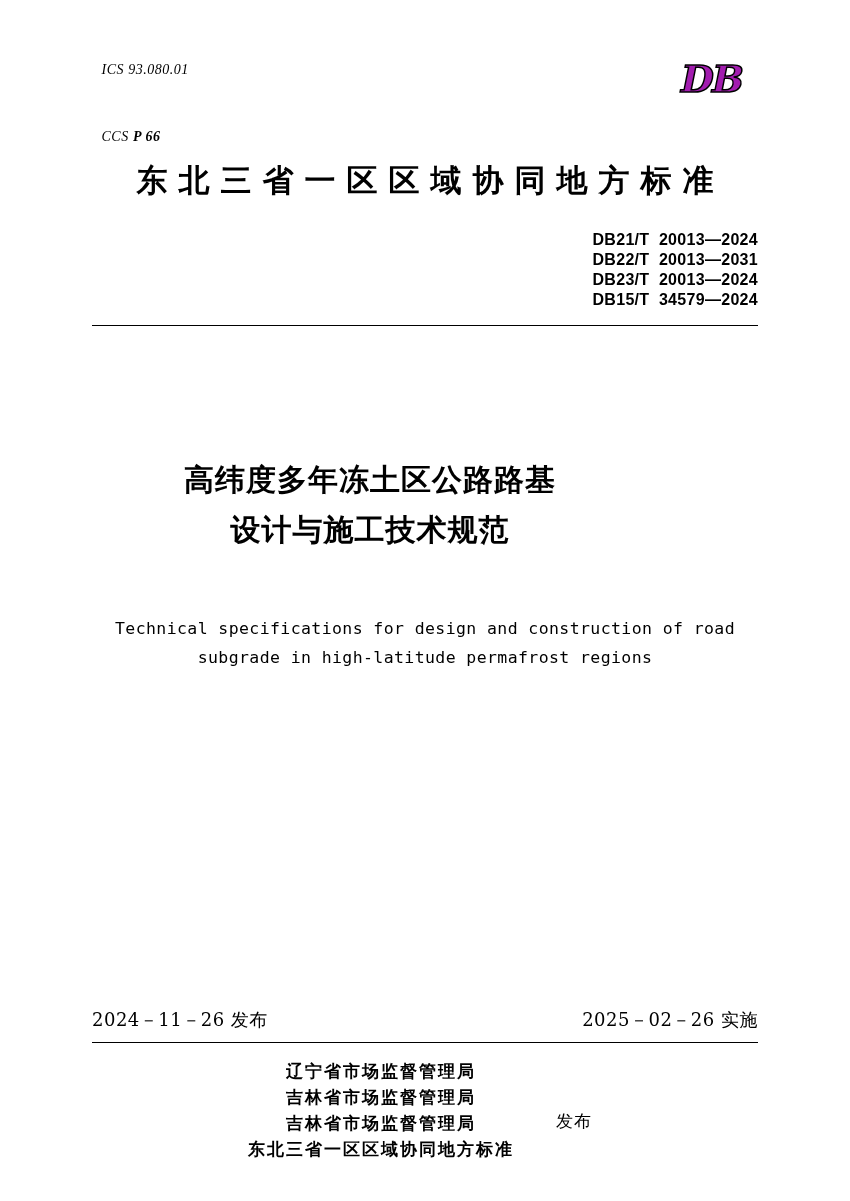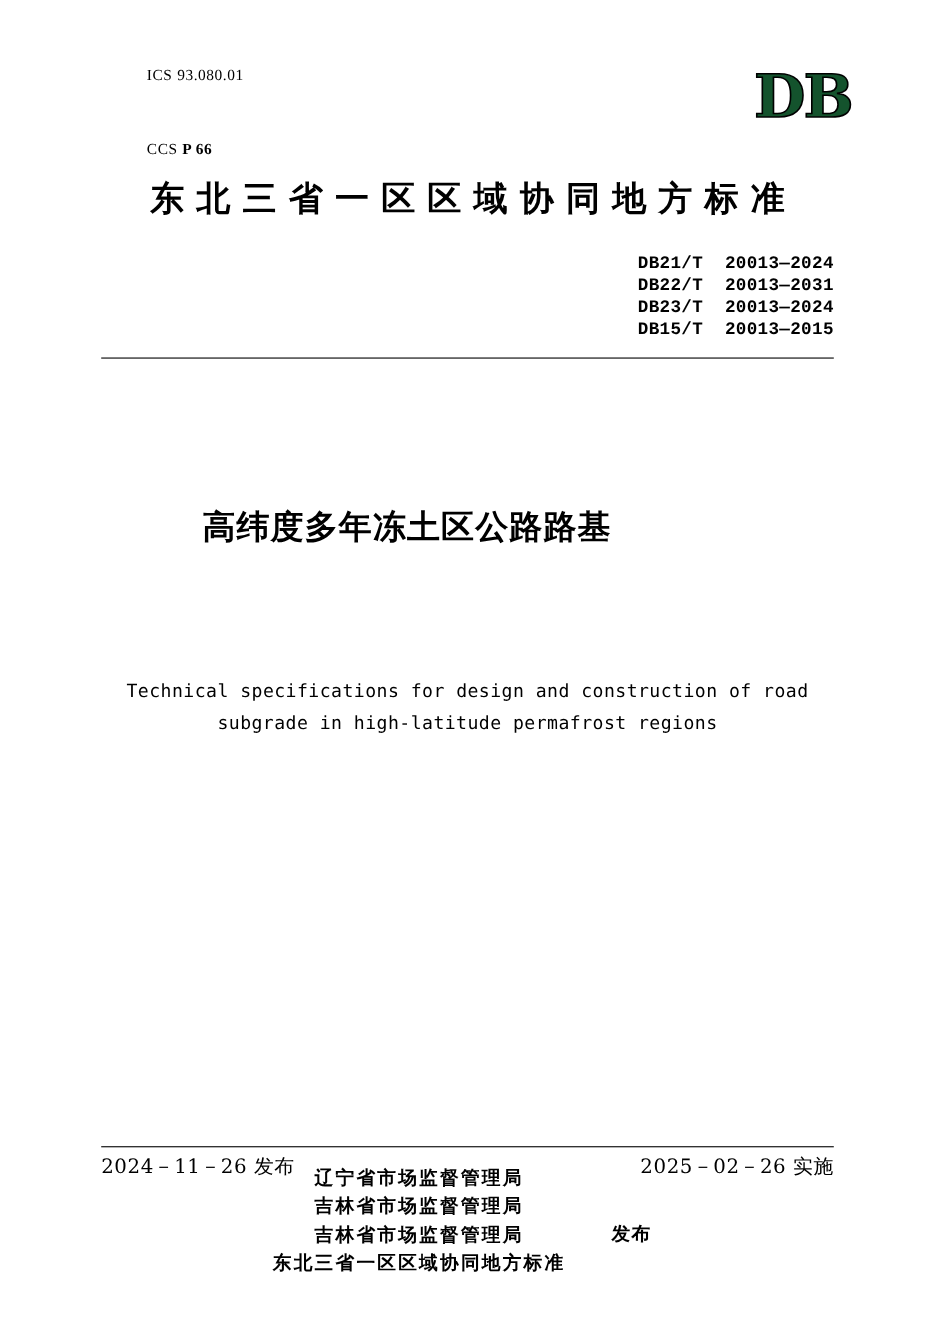--- a/index.html
+++ b/index.html
@@ -19,23 +19,24 @@
     position: relative;
     width: 850px;
     height: 1201px;
     box-sizing: border-box;
     padding: 0;
   }
 
   
   .header {
     position: absolute;
-    left: 108px;
+    left: 76px;
     top: 36px;
     width: 666px;
+    font-style: italic;
   }
   .ics-line, .ccs-line {
     font-family: "Liberation Serif", serif;
     font-size: 15px;
     letter-spacing: 0.5px;
     line-height: 22px;
     white-space: pre;
   }
   .ics-line .lbl, .ccs-line .lbl {
     font-size: 14px;
@@ -48,24 +49,24 @@
     font-weight: bold;
   }
 
   
   .db-logo {
     position: absolute;
     right: 0;
     top: 24px;
     font-family: "DejaVu Serif", serif;
     font-weight: bold;
-    font-size: 54px;
+    font-size: 38px;
     letter-spacing: -2px;
     line-height: 1;
-    color: #14532d;
+    color: #a21caf;
     -webkit-text-stroke: 1.5px #000;
   }
 
   
   .std-title {
     position: absolute;
     left: 0;
     top: 160px;
     width: 850px;
     text-align: center;
@@ -75,21 +76,21 @@
     letter-spacing: 11px;
     text-indent: 11px;
   }
 
   
   .std-numbers {
     position: absolute;
     right: 92px;
     top: 230px;
     text-align: right;
-    font-family: Liberation Mono, monospace;
+    font-family: Liberation Sans, sans-serif;
     font-weight: bold;
     font-size: 16px;
     line-height: 20px;
     letter-spacing: 0.3px;
   }
   .std-numbers div { white-space: pre; }
 
   
   .rule-top {
     position: absolute;
@@ -130,21 +131,21 @@
   .rule-bottom {
     position: absolute;
     left: 92px;
     top: 1042px;
     width: 666px;
     border-top: 1.6px solid #000;
   }
   .dates {
     position: absolute;
     left: 92px;
-    top: 1048px;
+    top: 1008px;
     width: 666px;
     display: flex;
     justify-content: space-between;
     font-family: "DejaVu Serif", serif;
     font-size: 18px;
     letter-spacing: 0.5px;
   }
   .dates .date-item { white-space: pre; }
 
   
@@ -161,21 +162,21 @@
     font-family: "DejaVu Sans", sans-serif;
     font-weight: bold;
     font-size: 17px;
     line-height: 26px;
     text-align: center;
     letter-spacing: 2px;
     text-indent: 2px;
   }
   .issue-word {
     font-family: "DejaVu Sans", sans-serif;
-    font-weight: bold;
+    font-weight: normal;
     font-size: 17px;
     letter-spacing: 1px;
     margin-left: 42px;
     align-self: center;
     padding-top: 22px;
   }
 </style>
 </head>
 <body>
 
@@ -190,27 +191,28 @@
     </div>
     <div class="db-logo">DB</div>
   </div>
 
   <div class="std-title">东北三省一区区域协同地方标准</div>
 
   <div class="std-numbers">
     <div>DB21/T  20013—2024</div>
     <div>DB22/T  20013—2031</div>
     <div>DB23/T  20013—2024</div>
-    <div>DB15/T  20013—2015</div>
+    <div>DB15/T  34579—2024</div>
   </div>
 
   <div class="rule-top"></div>
 
   <div class="doc-title">
     <div>高纬度多年冻土区公路路基</div>
+    <div>设计与施工技术规范</div>
   </div>
 
   <div class="doc-title-en">
     <div>Technical specifications for design and construction of road</div>
     <div>subgrade in high-latitude permafrost regions</div>
   </div>
 
   <div class="dates">
     <div class="date-item">2024－11－26 发布</div>
     <div class="date-item">2025－02－26 实施</div>

